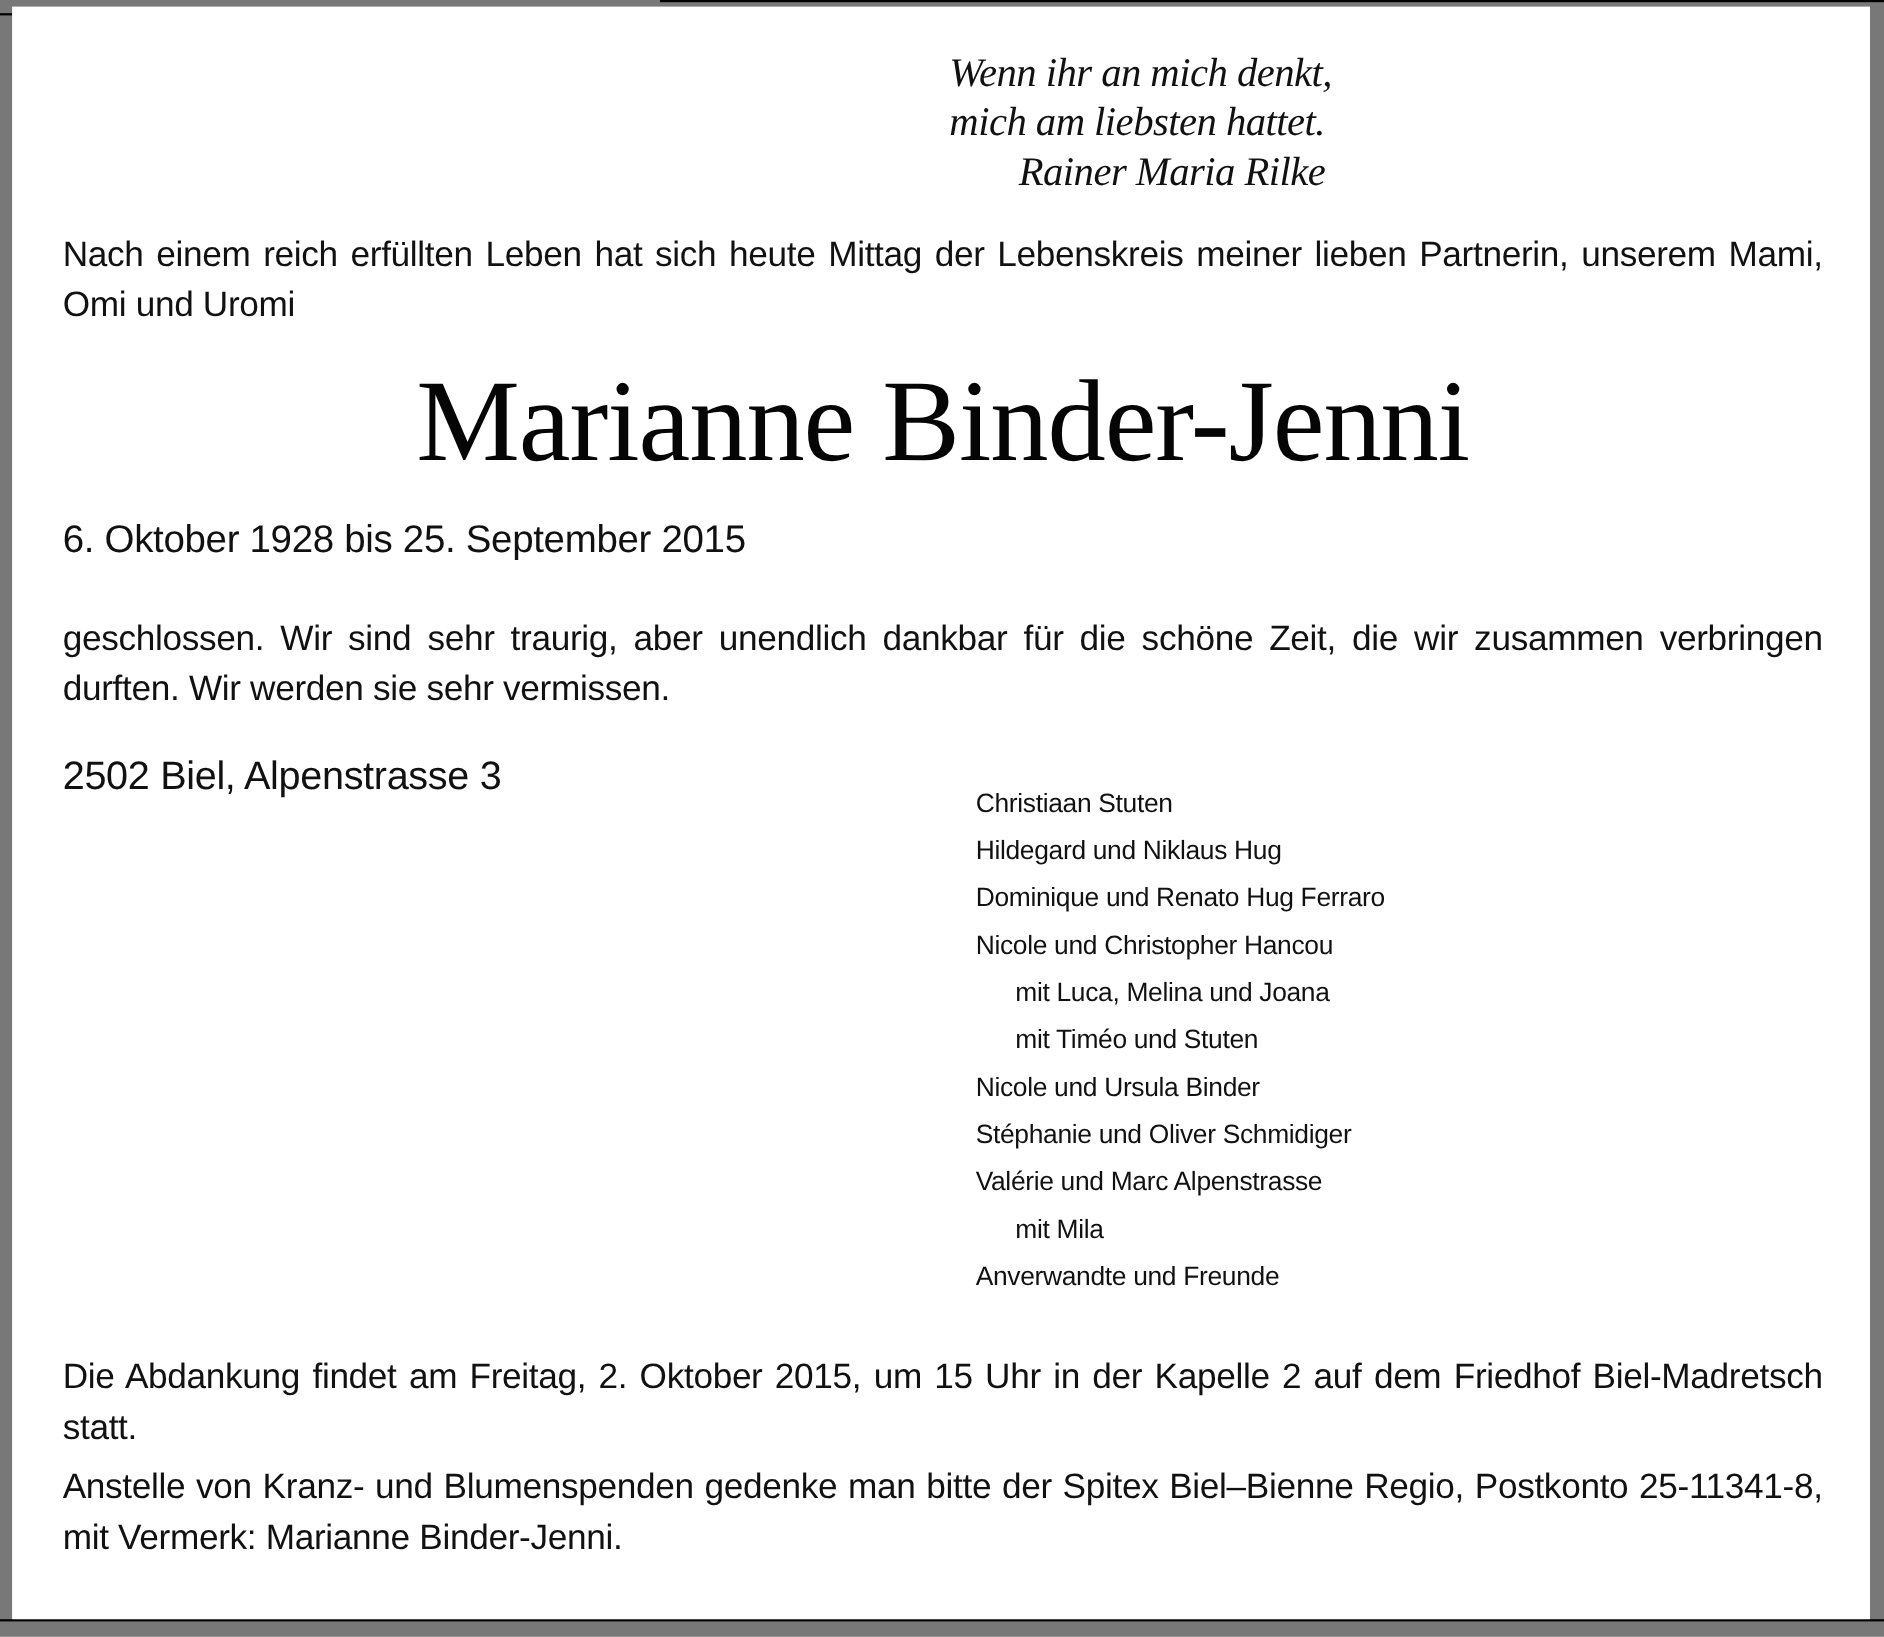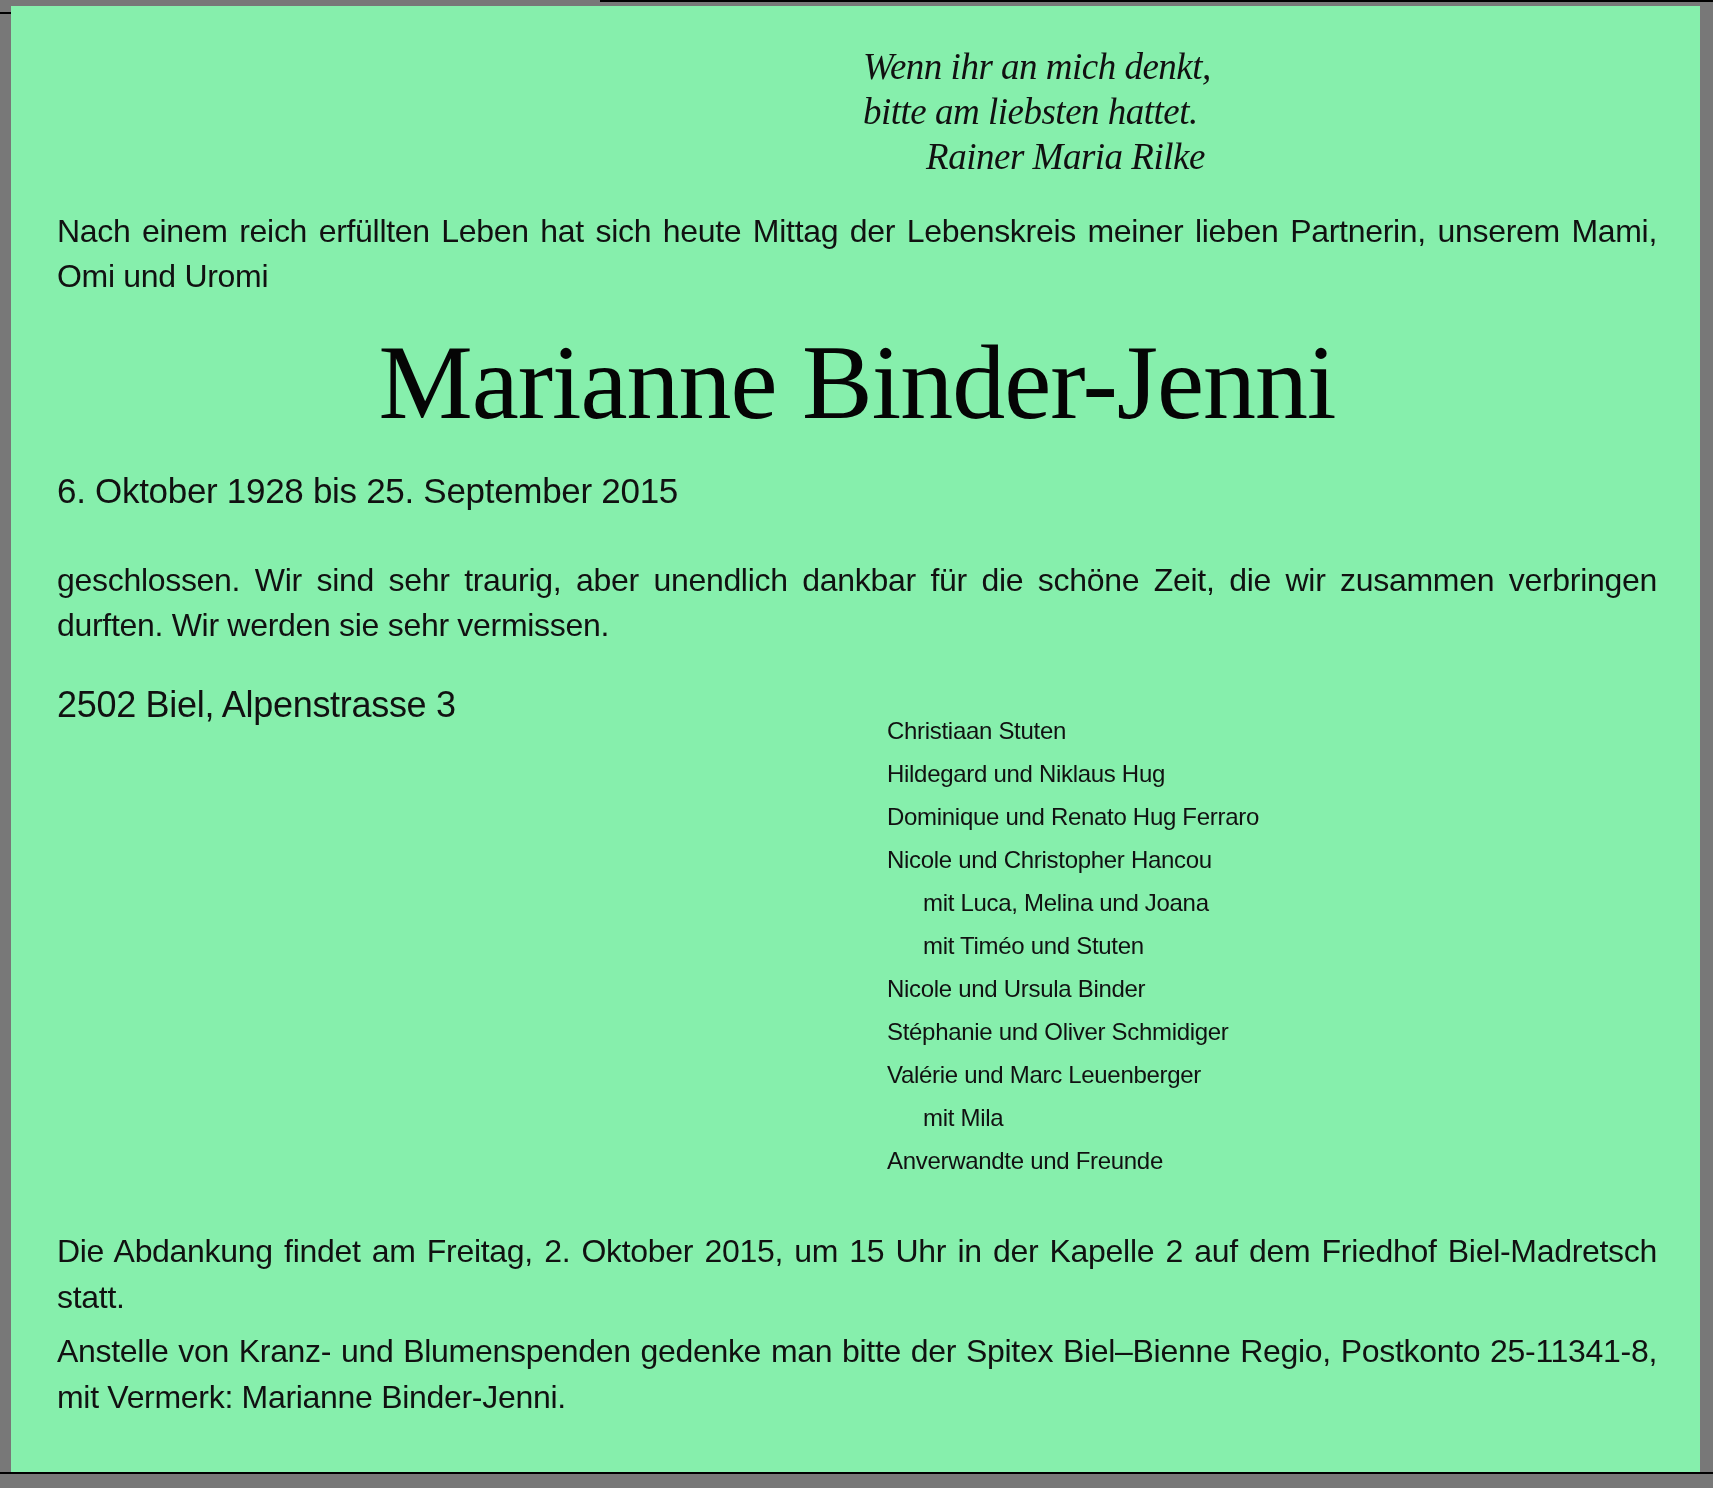--- a/index.html
+++ b/index.html
@@ -12,21 +12,21 @@
     color: #0a0a0a;
   }
   .scan-edge { position: absolute; background: #000; height: 2px; }
   .edge-top    { top: 0; left: 35%; right: 0; }
   .edge-left   { top: 12px; left: 0; width: 11px; }
   .edge-bottom { top: 1472px; left: 0; right: 0; }
 
   .page {
     position: absolute;
     top: 6px; left: 11px; right: 13px; bottom: 16px;
-    background: #86efac;
+    background: #ffffff;
     box-sizing: border-box;
     padding: 0 43px 0 46px;
     overflow: hidden;
   }
 
   
   .quote {
     margin: 38px 0 0 806px;
     width: fit-content;
     font-family: "Liberation Serif", serif;
@@ -93,21 +93,21 @@
 <body>
 
 <div class="scan-edge edge-top"></div>
 <div class="scan-edge edge-left"></div>
 <div class="scan-edge edge-bottom"></div>
 
 <div class="page">
 
   <div class="quote">
     <div class="quote-line">Wenn ihr an mich denkt,</div>
-    <div class="quote-line">bitte am liebsten hattet.</div>
+    <div class="quote-line">mich am liebsten hattet.</div>
     <div class="quote-attribution">Rainer Maria Rilke</div>
   </div>
 
   <p class="body intro">Nach einem reich erfüllten Leben hat sich heute Mittag der Lebenskreis meiner lieben Partnerin, unserem Mami, Omi und Uromi</p>
 
   <h1 class="name">Marianne Binder-Jenni</h1>
 
   <div class="dates">6. Oktober 1928 bis 25. September 2015</div>
 
   <p class="body closing">geschlossen. Wir sind sehr traurig, aber unendlich dankbar für die schöne Zeit, die wir zusammen verbringen durften. Wir werden sie sehr vermissen.</p>
@@ -116,21 +116,21 @@
     <div class="address">2502 Biel, Alpenstrasse 3</div>
     <div class="mourners">
       <div class="mourner-line">Christiaan Stuten</div>
       <div class="mourner-line">Hildegard und Niklaus Hug</div>
       <div class="mourner-line">Dominique und Renato Hug Ferraro</div>
       <div class="mourner-line">Nicole und Christopher Hancou</div>
       <div class="mourner-line indent">mit Luca, Melina und Joana</div>
       <div class="mourner-line indent">mit Timéo und Stuten</div>
       <div class="mourner-line">Nicole und Ursula Binder</div>
       <div class="mourner-line">Stéphanie und Oliver Schmidiger</div>
-      <div class="mourner-line">Valérie und Marc Leuenberger</div>
+      <div class="mourner-line">Valérie und Marc Alpenstrasse</div>
       <div class="mourner-line indent">mit Mila</div>
       <div class="mourner-line">Anverwandte und Freunde</div>
     </div>
   </div>
 
   <p class="body service">Die Abdankung findet am Freitag, 2. Oktober 2015, um 15 Uhr in der Kapelle 2 auf dem Friedhof Biel-Madretsch statt.</p>
 
   <p class="body donation">Anstelle von Kranz- und Blumenspenden gedenke man bitte der Spitex Biel–Bienne Regio, Postkonto 25-11341-8, mit Vermerk: Marianne Binder-Jenni.</p>
 
 </div>

